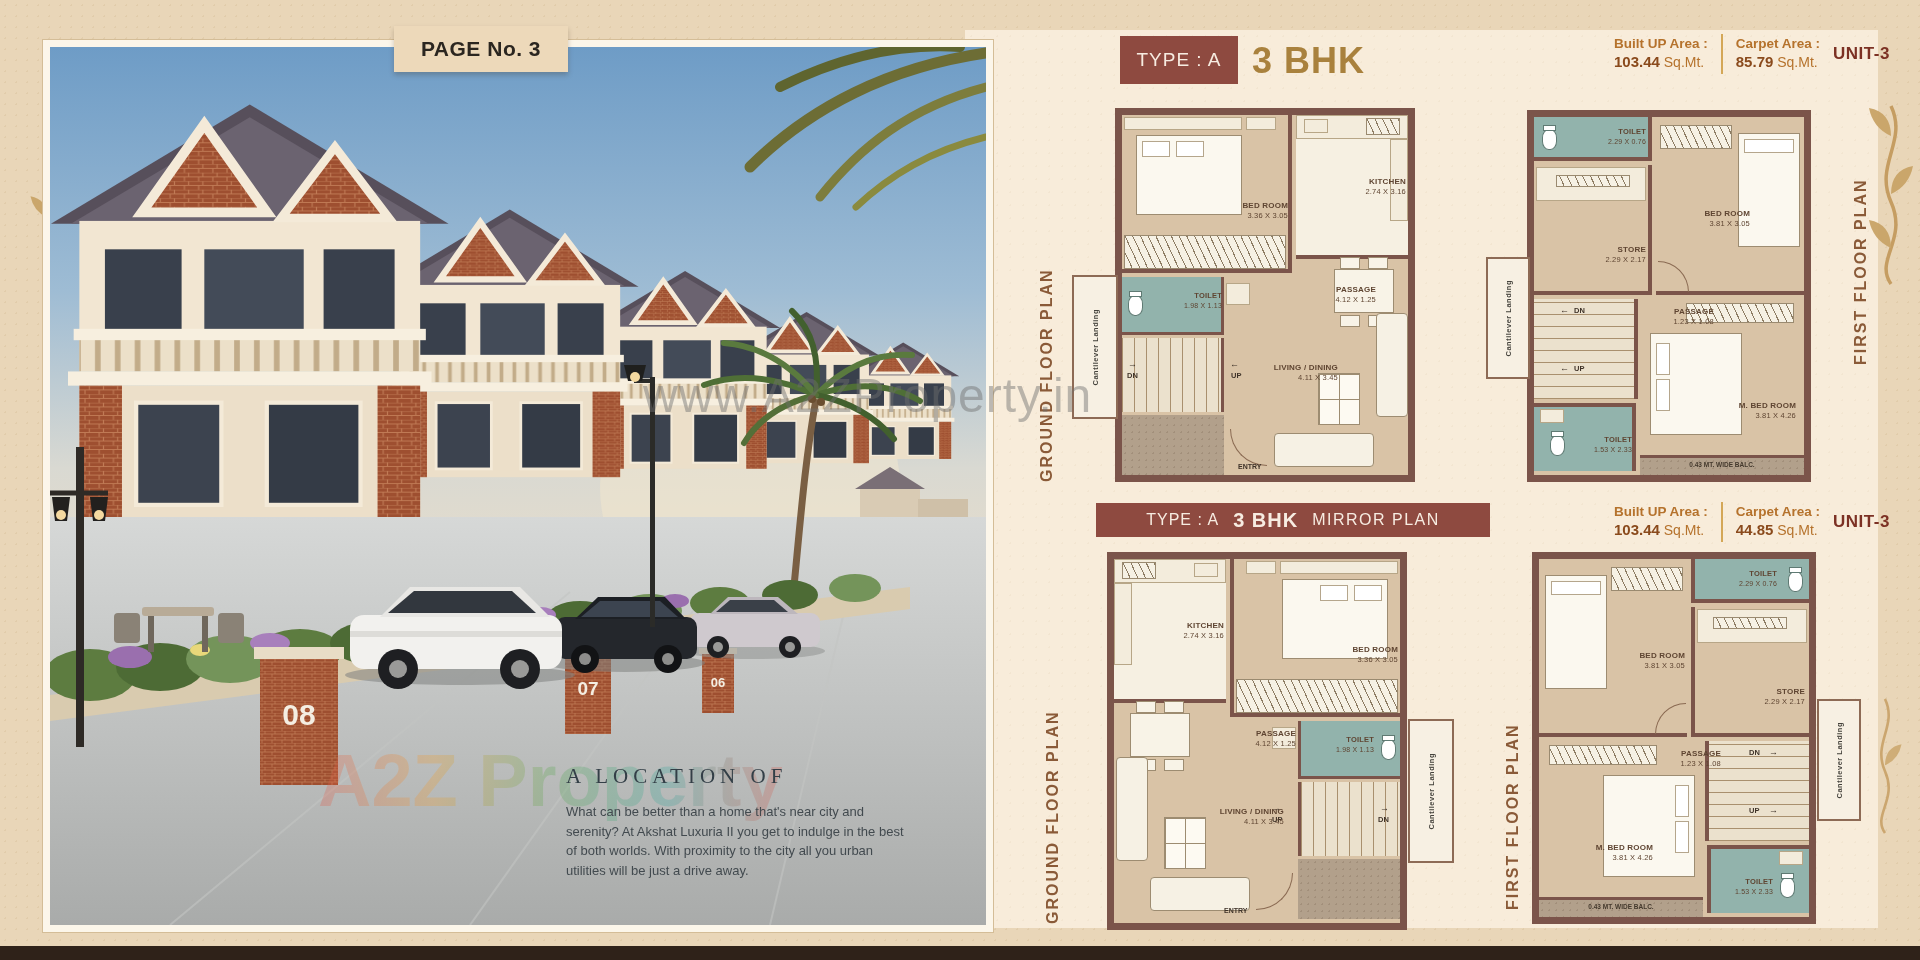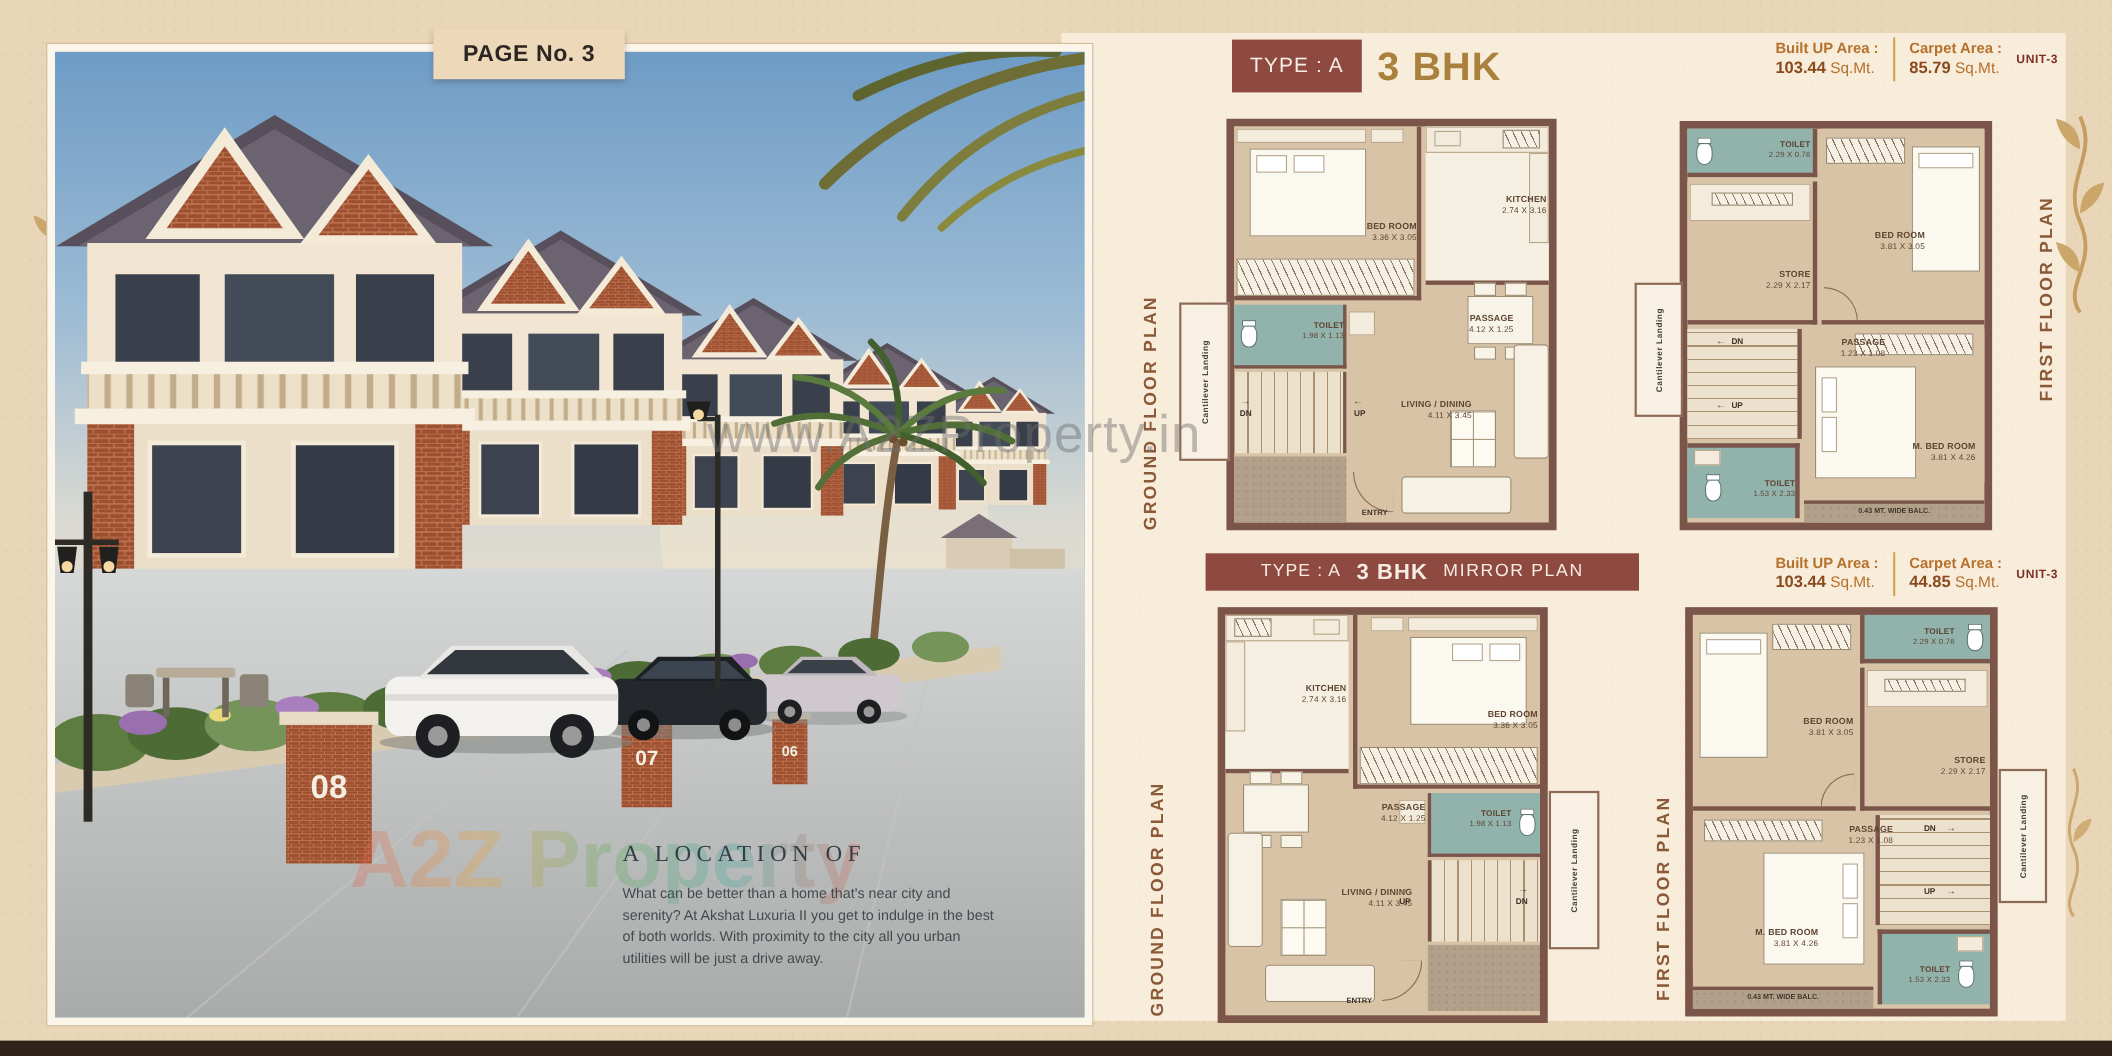--- a/index.html
+++ b/index.html
@@ -21,21 +21,21 @@
     color:#f7ece1;display:flex;align-items:center;justify-content:center;gap:14px;z-index:8;}
   .mirrorbar .mt1{font-size:16px;letter-spacing:1px;}
   .mirrorbar .mt2{font-size:20px;font-weight:bold;letter-spacing:1px;}
   .mirrorbar .mt3{font-size:16px;letter-spacing:1.5px;}
   .unitbox{position:absolute;display:flex;align-items:center;gap:13px;z-index:8;}
   .unitbox .col{line-height:1.25;}
   .unitbox .al{color:#b5722c;font-size:13.5px;font-weight:600;}
   .unitbox .av{font-size:14px;color:#b5722c;}
   .unitbox .av b{color:#8a4a1c;font-size:15px;}
   .unitbox .vdiv{width:2px;height:40px;background:#d4a757;}
-  .unitbox .utag{font-weight:800;color:#7c3124;font-size:11px;letter-spacing:.5px;text-align:center;}
+  .unitbox .utag{font-weight:800;color:#7c3124;font-size:17px;letter-spacing:.5px;text-align:center;}
   
   .plan{position:absolute;box-sizing:border-box;border:7px solid #7b544a;background:#d9c3a6;z-index:6;}
   .rm{position:absolute;box-sizing:border-box;}
   .tan{background:#d9c3a6;} .lt{background:#f3ecdc;border:1px solid #b7a687;}
   .teal{background:#92b3ac;} .gray{background:#b2a08b;
     background-image:radial-gradient(rgba(90,70,50,.18) 1px,transparent 1px);background-size:7px 7px;}
   .ltp{background:#f6f0e2;}
   .bR4{border-right:4px solid #7b544a!important;} .bB4{border-bottom:4px solid #7b544a!important;}
   .bL4{border-left:4px solid #7b544a!important;}  .bT4{border-top:4px solid #7b544a!important;}
   .bR3{border-right:3px solid #7b544a!important;} .bB3{border-bottom:3px solid #7b544a!important;}

